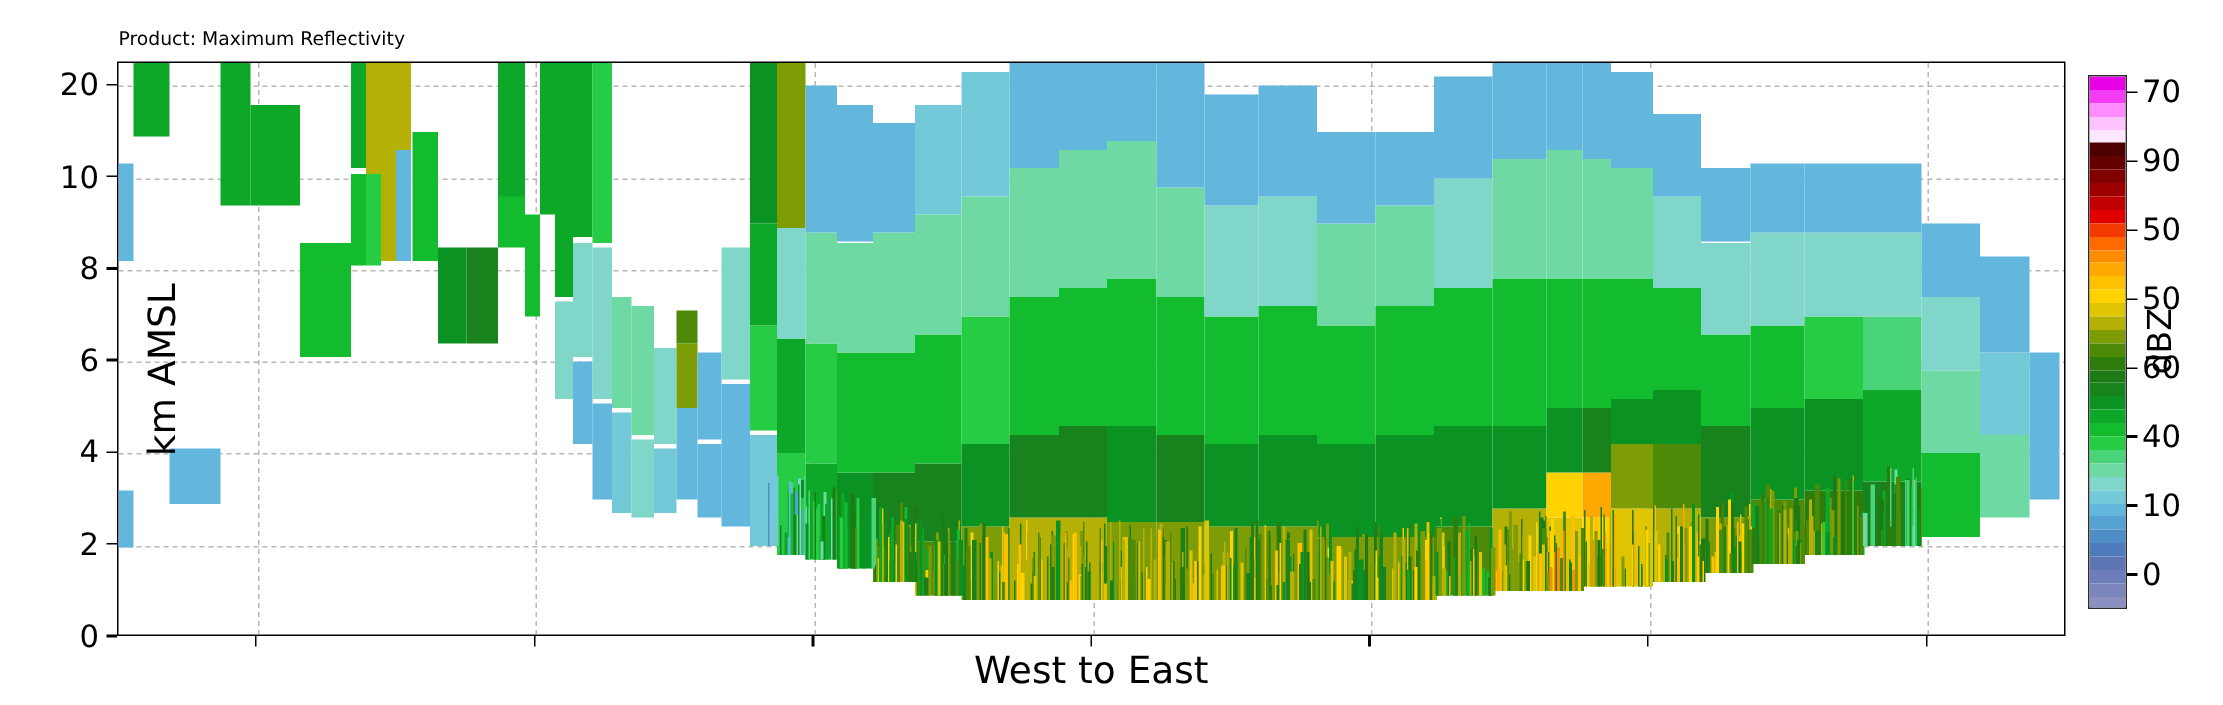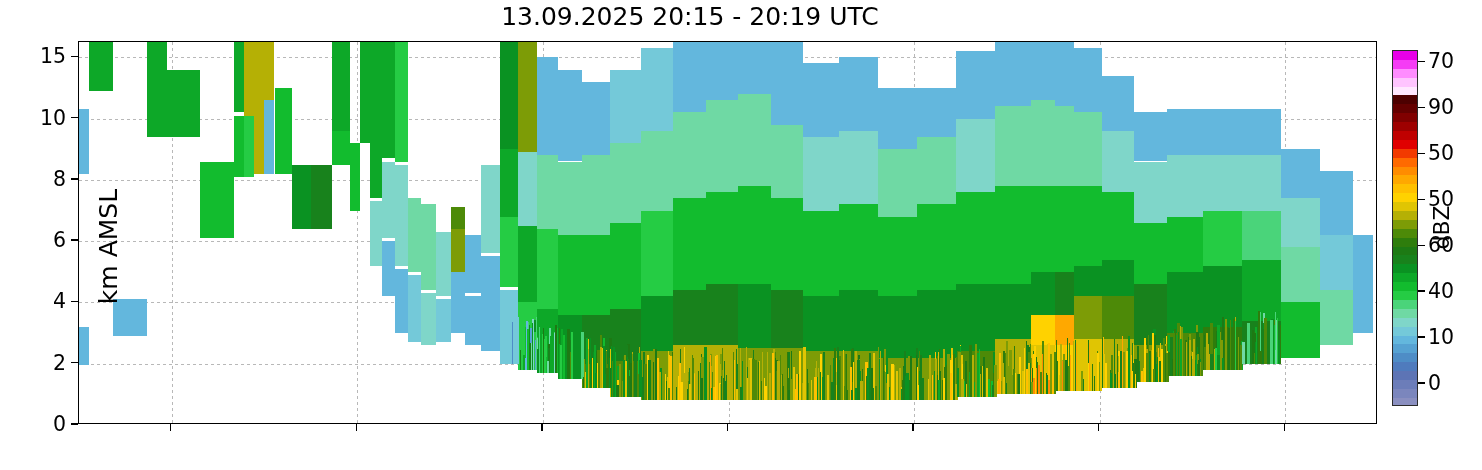--- a/index.html
+++ b/index.html
@@ -58,21 +58,21 @@
     transform:rotate(-90deg); transform-origin:center center; white-space:nowrap;
   }
   .col{position:absolute; top:0; bottom:0;}
   .cell{position:absolute; left:0; right:0;}
 </style>
 </head>
 <body>
 
 <div id="root">
 
-  <div id="chart-title">13.09.2025 20:15 - 20:19 UTC</div>
+  <div id="product-label">Product: Maximum Reflectivity</div>
 
   <div id="plot-frame">
     <div id="grid-layer">
         <div class="gridline-h" style="top: 321.72px;"></div>
         <div class="gridline-h" style="top: 260.44px;"></div>
         <div class="gridline-h" style="top: 199.16px;"></div>
         <div class="gridline-h" style="top: 137.88px;"></div>
         <div class="gridline-h" style="top: 76.6px;"></div>
         <div class="gridline-h" style="top: 15.32px;"></div>
         <div class="gridline-v" style="left: 92.8px;"></div>
@@ -1231,32 +1231,33 @@
       <div class="ytick-label" style="right: 1416px; top: 362.72px;">2</div>
       <div class="ytick-mark" style="left: 71px; top: 300.74px;"></div>
       <div class="ytick-label" style="right: 1416px; top: 301.44px;">4</div>
       <div class="ytick-mark" style="left: 71px; top: 239.46px;"></div>
       <div class="ytick-label" style="right: 1416px; top: 240.16px;">6</div>
       <div class="ytick-mark" style="left: 71px; top: 178.18px;"></div>
       <div class="ytick-label" style="right: 1416px; top: 178.88px;">8</div>
       <div class="ytick-mark" style="left: 71px; top: 116.9px;"></div>
       <div class="ytick-label" style="right: 1416px; top: 117.6px;">10</div>
       <div class="ytick-mark" style="left: 71px; top: 55.62px;"></div>
-      <div class="ytick-label" style="right: 1416px; top: 56.32px;">15</div>
+      <div class="ytick-label" style="right: 1416px; top: 56.32px;">20</div>
     </div>
   <div id="ylabel">km AMSL</div>
   <div id="xaxis">
       <div class="xtick-mark" style="left: 170.136px; top: 424px;"></div>
       <div class="xtick-mark" style="left: 355.707px; top: 424px;"></div>
       <div class="xtick-mark" style="left: 541.279px; top: 424px;"></div>
       <div class="xtick-mark" style="left: 726.85px; top: 424px;"></div>
       <div class="xtick-mark" style="left: 912.421px; top: 424px;"></div>
       <div class="xtick-mark" style="left: 1097.99px; top: 424px;"></div>
       <div class="xtick-mark" style="left: 1283.56px; top: 424px;"></div>
     </div>
+  <div id="xlabel">West to East</div>
 
   <div id="colorbar-wrap">
     <div id="colorbar">
         <div class="cb-seg" style="height: 8.9px; background: rgb(232, 0, 232);"></div>
         <div class="cb-seg" style="height: 8.9px; background: rgb(245, 60, 245);"></div>
         <div class="cb-seg" style="height: 8.9px; background: rgb(255, 140, 255);"></div>
         <div class="cb-seg" style="height: 8.9px; background: rgb(255, 196, 255);"></div>
         <div class="cb-seg" style="height: 8.9px; background: rgb(255, 232, 255);"></div>
         <div class="cb-seg" style="height: 8.9px; background: rgb(77, 0, 0);"></div>
         <div class="cb-seg" style="height: 8.9px; background: rgb(100, 0, 0);"></div>

